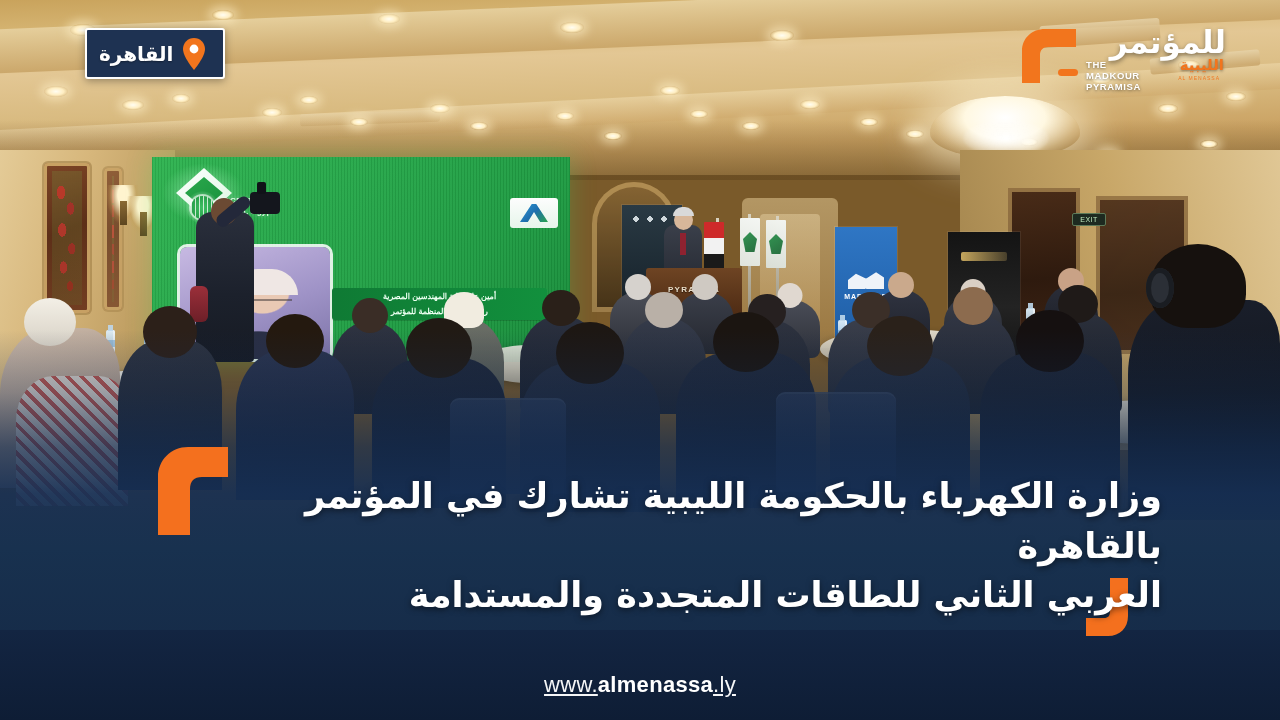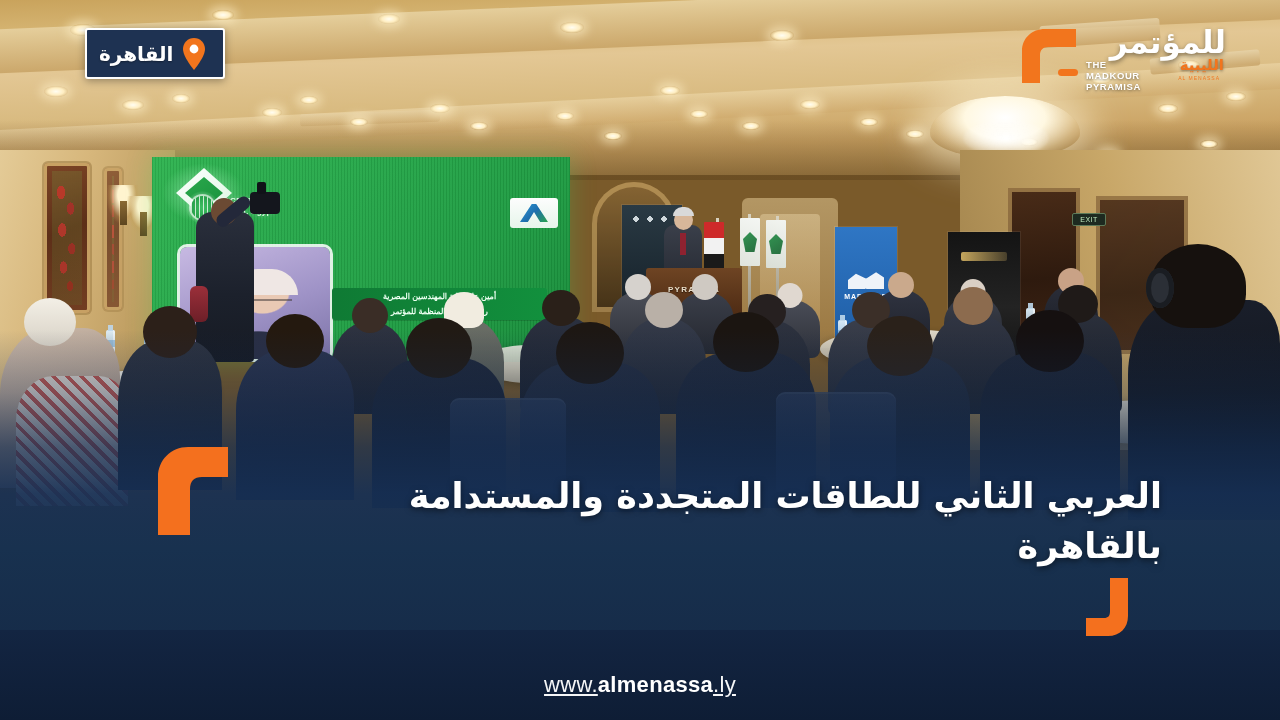--- a/index.html
+++ b/index.html
@@ -658,21 +658,22 @@
       <path d="M0 88 V30 C0 13 13 0 30 0 H70 V30 H44 C36 30 32 34 32 42 V88 Z" fill="#F4701E"></path>
     </svg>
   </div>
   <div class="bracket-br">
     <svg viewBox="0 0 42 58" width="42" height="58" aria-hidden="true">
       <path d="M42 0 V38 C42 50 34 58 22 58 H0 V40 H18 C22 40 24 38 24 33 V0 Z" fill="#F4701E"></path>
     </svg>
   </div>
 
   <div class="headline">
+    <span>وزارة الكهرباء بالحكومة الليبية تشارك في المؤتمر</span>
+    <span>بالقاهرة</span>
     <span>العربي الثاني للطاقات المتجددة والمستدامة</span>
-    <span>بالقاهرة</span>
   </div>
 
   <div class="footer">
     <span class="thin">www.</span><b>almenassa</b><span class="thin">.ly</span>
   </div>
 
 </div>
 
 </body></html>

